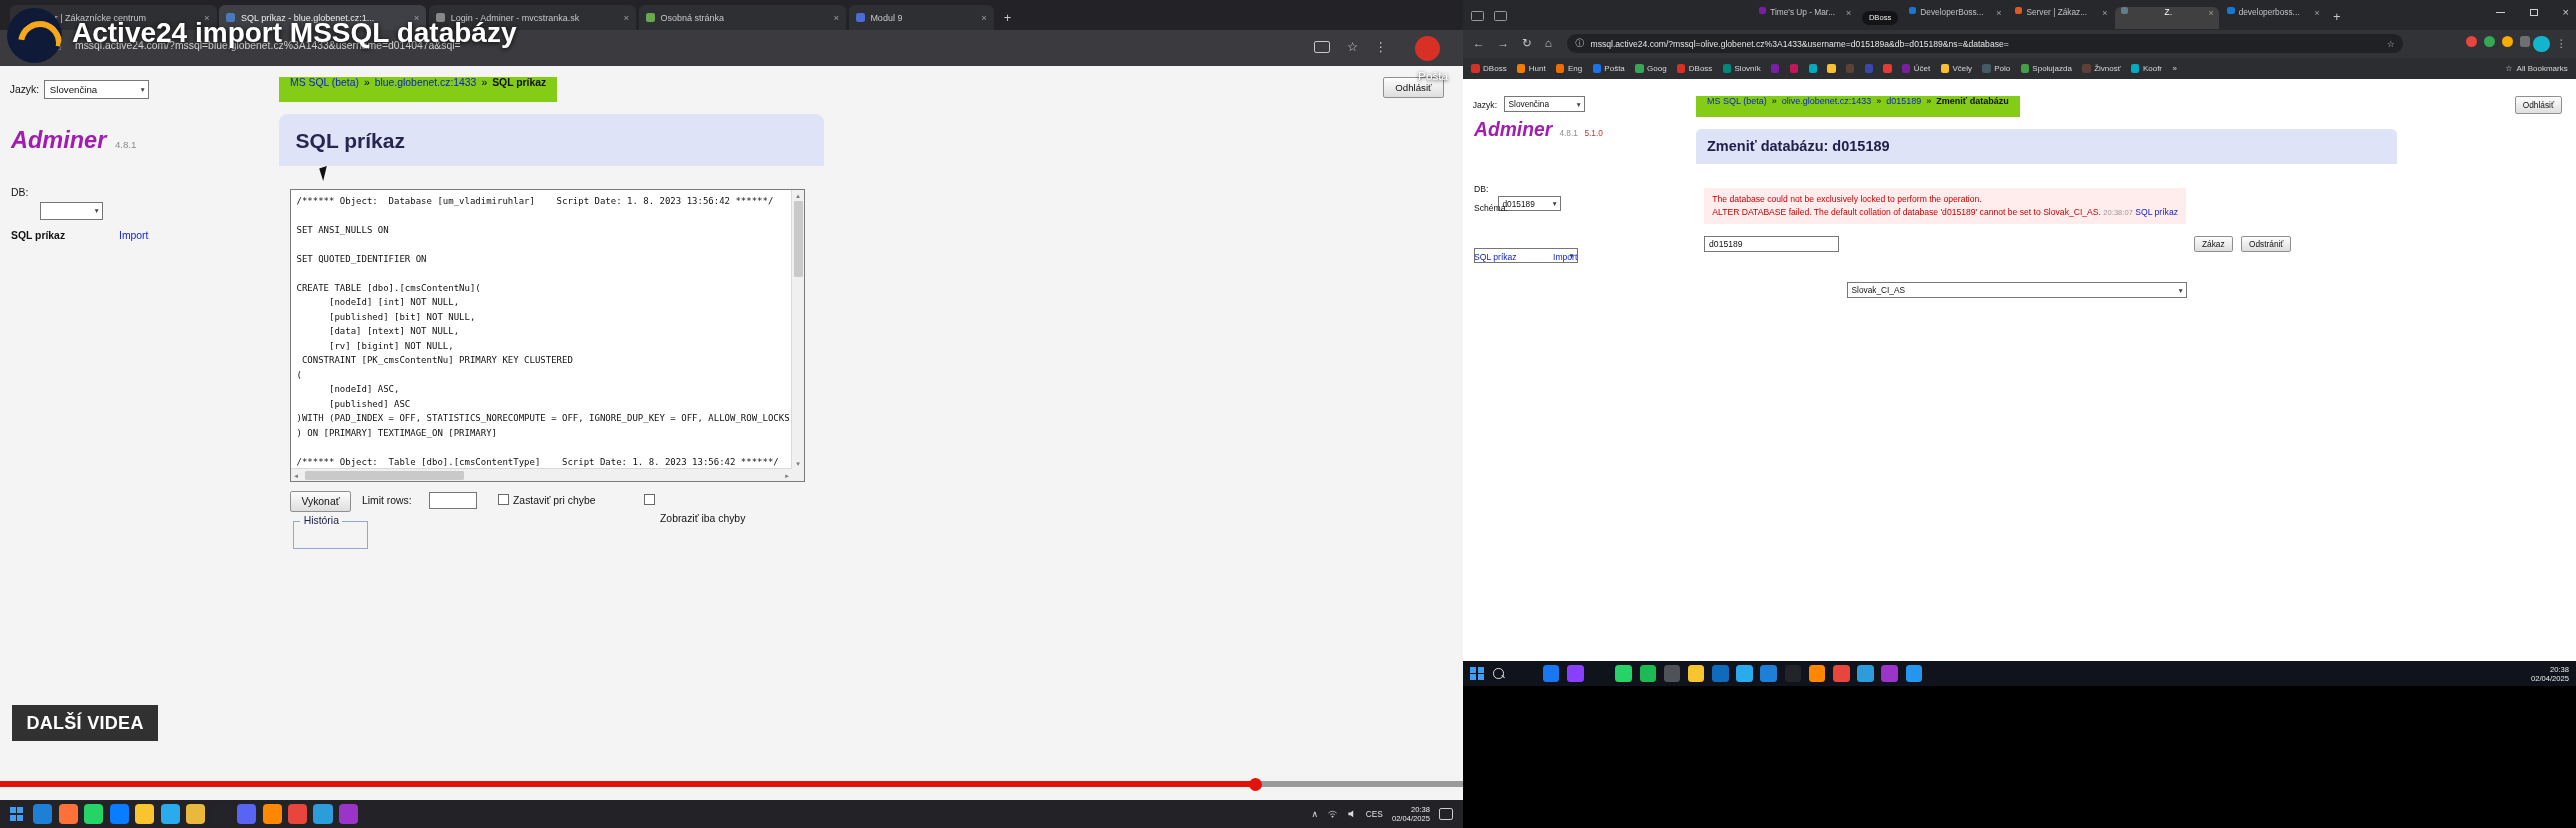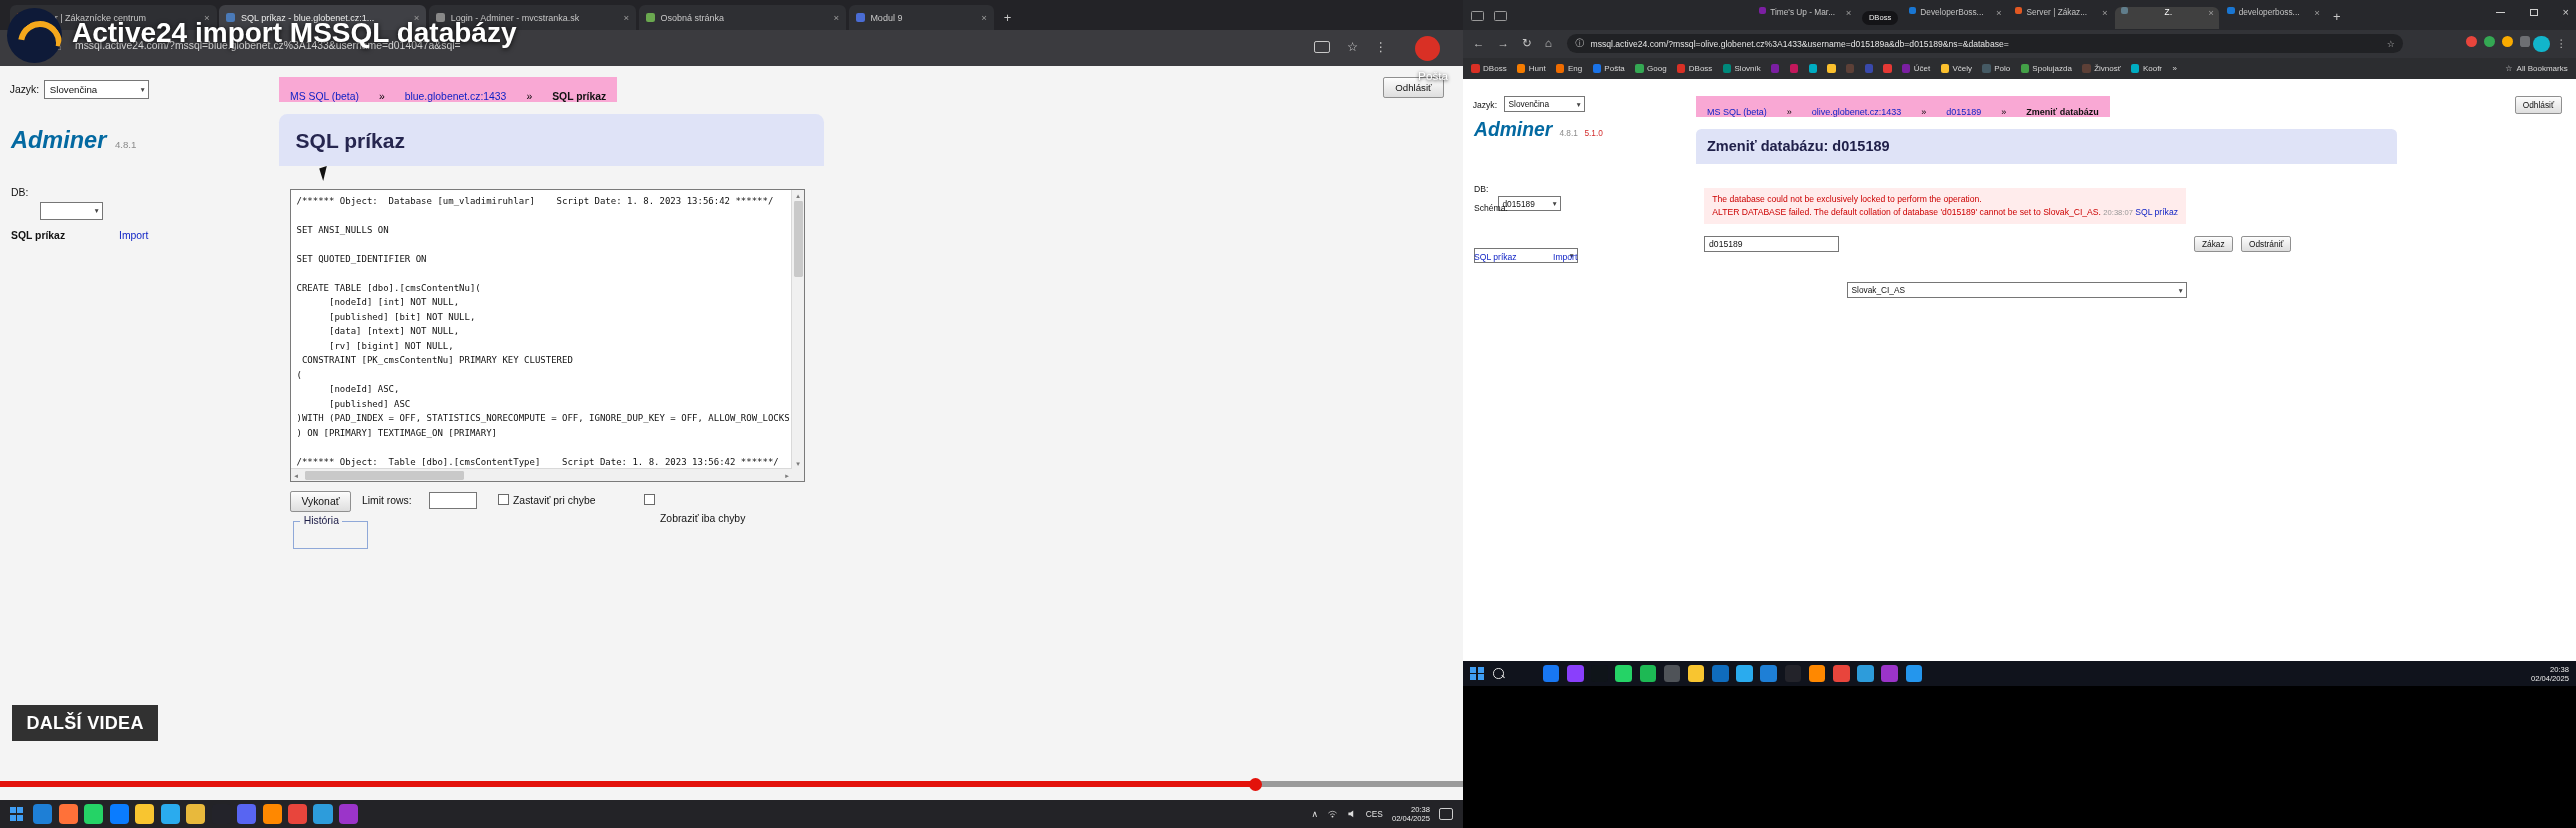--- a/index.html
+++ b/index.html
@@ -35,22 +35,22 @@
   .vid-logo .arc{position:absolute;left:11px;top:12.4px;width:32px;height:32px;border-radius:50%;border:6.2px solid #f5a81c;border-left-color:transparent;border-bottom-color:transparent;transform:rotate(-35deg);}
   .vid-title{position:absolute;left:72px;top:16.6px;color:#fff;font-size:28px;font-weight:bold;text-shadow:0 1.4px 5.5px rgba(0,0,0,.85);z-index:8;white-space:nowrap;}
 
   
   .lt-page{position:absolute;left:0;top:66px;width:100%;height:734px;background:#f4f4f4;}
   .lbl15{font-size:10.4px;color:#111;}
   .sel{position:relative;background:#fff;border:0.7px solid #767676;display:flex;align-items:center;padding:0 15px 0 4.8px;box-sizing:border-box;font-size:9.7px;color:#111;}
   .sel .arr{position:absolute;right:3.5px;color:#444;font-size:7.6px;}
   .btn{display:inline-flex;align-items:center;justify-content:center;background:linear-gradient(#fdfdfd,#dedede);border:0.7px solid #8f8f8f;border-radius:2.1px;color:#111;box-sizing:border-box;}
   .link{color:#0b1fc4;text-decoration:none;}
-  .crumb-box{background:#f9a8d4;display:inline-flex;align-items:flex-end;gap:20px;padding:0 11px;white-space:nowrap;}
-  .logo-admin{font-style:italic;color:#0369a1;font-weight:bold;}
+  .crumb-box{background:#84cc16;display:inline-flex;align-items:flex-start;gap:5px;padding:0 11px;white-space:nowrap;}
+  .logo-admin{font-style:italic;color:#a21caf;font-weight:bold;}
 
   .head-band{background:#dfe3f7;border-radius:8.3px 8.3px 0 0;}
   .sqlwrap{position:absolute;left:290px;top:123px;width:515px;height:293px;background:#fff;border:0.7px solid #7a7a7a;box-sizing:border-box;}
   .sqlpre{position:absolute;left:5.5px;top:3.5px;right:14px;bottom:14px;margin:0;overflow:hidden;
           font-family:"DejaVu Sans Mono",monospace;font-size:9px;line-height:14.5px;white-space:pre;color:#111;}
   .vsb{position:absolute;top:0;right:0;bottom:11.7px;width:11.7px;background:#f0f0f0;border-left:0.7px solid #d9d9d9;}
   .hsb{position:absolute;left:0;right:11.7px;bottom:0;height:11.7px;background:#f0f0f0;border-top:0.7px solid #d9d9d9;}
   .sbarrow{position:absolute;color:#7a7a7a;font-size:6.2px;}
   .vthumb{position:absolute;left:1.4px;right:1.4px;top:11px;height:76px;background:#c9c9c9;border-radius:1.4px;}
   .hthumb{position:absolute;top:1.4px;bottom:1.4px;left:14px;width:159px;background:#c9c9c9;border-radius:1.4px;}

